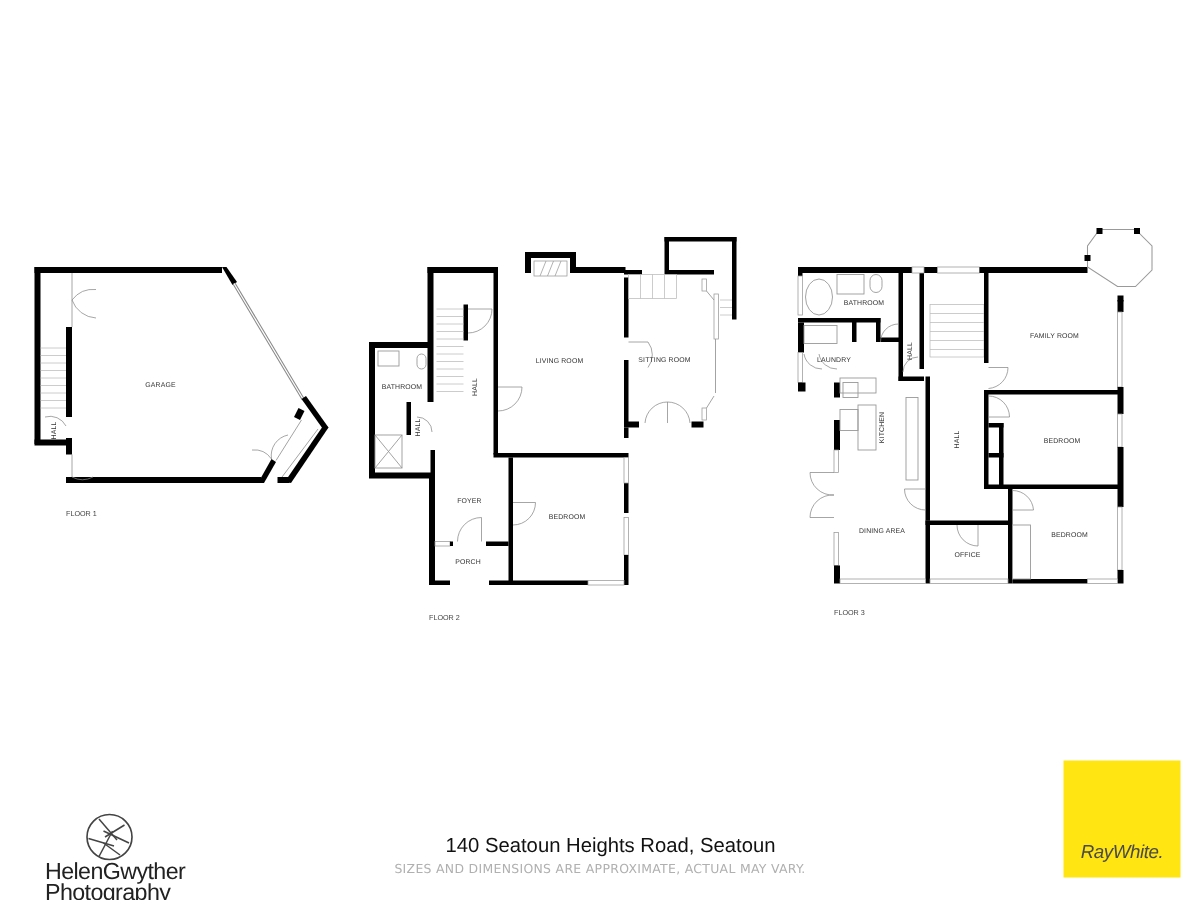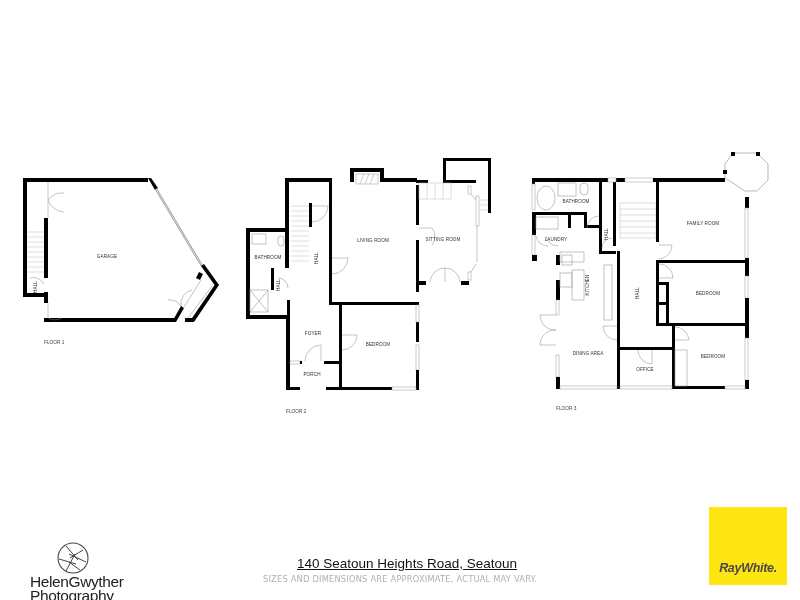--- a/index.html
+++ b/index.html
@@ -7,24 +7,24 @@
   #plans { position: absolute; left: 0; top: 0; width: 800px; height: 600px; }
   .lbl { font-family: "Liberation Sans", sans-serif; font-size: 4.6px; fill: #333; letter-spacing: 0.1px; }
   .flbl { font-family: "Liberation Sans", sans-serif; font-size: 4.8px; fill: #444; }
   .wall { fill: #000; }
   .thin { stroke: #999; stroke-width: 0.6; fill: none; }
   .door { stroke: #888; stroke-width: 0.5; fill: none; }
   .win { fill: #fff; stroke: #999; stroke-width: 0.5; }
   .brand { position: absolute; left: 22px; top: 541px; display: flex; align-items: center; flex-direction: column; }
   .brand-logo { width: 34px; height: 34px; }
   .brand-text { margin-left: 8px; line-height: 14px; font-size: 15.5px; color: #222; letter-spacing: -0.4px; }
-  .address { position: absolute; left: 0; width: 800px; top: 556px; text-align: center; font-size: 13.5px; color: #111; padding-left: 14px; box-sizing: border-box; text-decoration: underline; }
+  .address { position: absolute; left: 0; width: 800px; top: 556px; text-align: center; font-size: 13.5px; color: #111; padding-left: 14px; box-sizing: border-box; }
   .disclaimer { position: absolute; left: 0; width: 800px; top: 574px; text-align: center; font-size: 8.3px; color: #b0b0b0; letter-spacing: 0.2px; box-sizing: border-box; font-family: "DejaVu Sans", sans-serif; }
   .agency { position: absolute; left: 709px; top: 507px; width: 78px; height: 78px; background: #ffe512; }
-  .agency-text { position: absolute; left: 0; right: 0; bottom: 10px; text-align: center; font-weight: bold; font-style: italic; font-size: 12.5px; color: #4a4a4a; letter-spacing: -0.3px; }
+  .agency-text { position: absolute; left: 0; right: 0; bottom: 10px; text-align: center; font-weight: normal; font-style: italic; font-size: 12.5px; color: #4a4a4a; letter-spacing: -0.3px; }
 </style>
 </head>
 <body>
 
 <svg id="plans" viewBox="0 0 800 600" xmlns="http://www.w3.org/2000/svg">
 
   <g>
 
     <rect class="wall" x="23" y="178" width="4" height="118"></rect>
     <rect class="wall" x="23" y="178" width="25" height="4"></rect>

